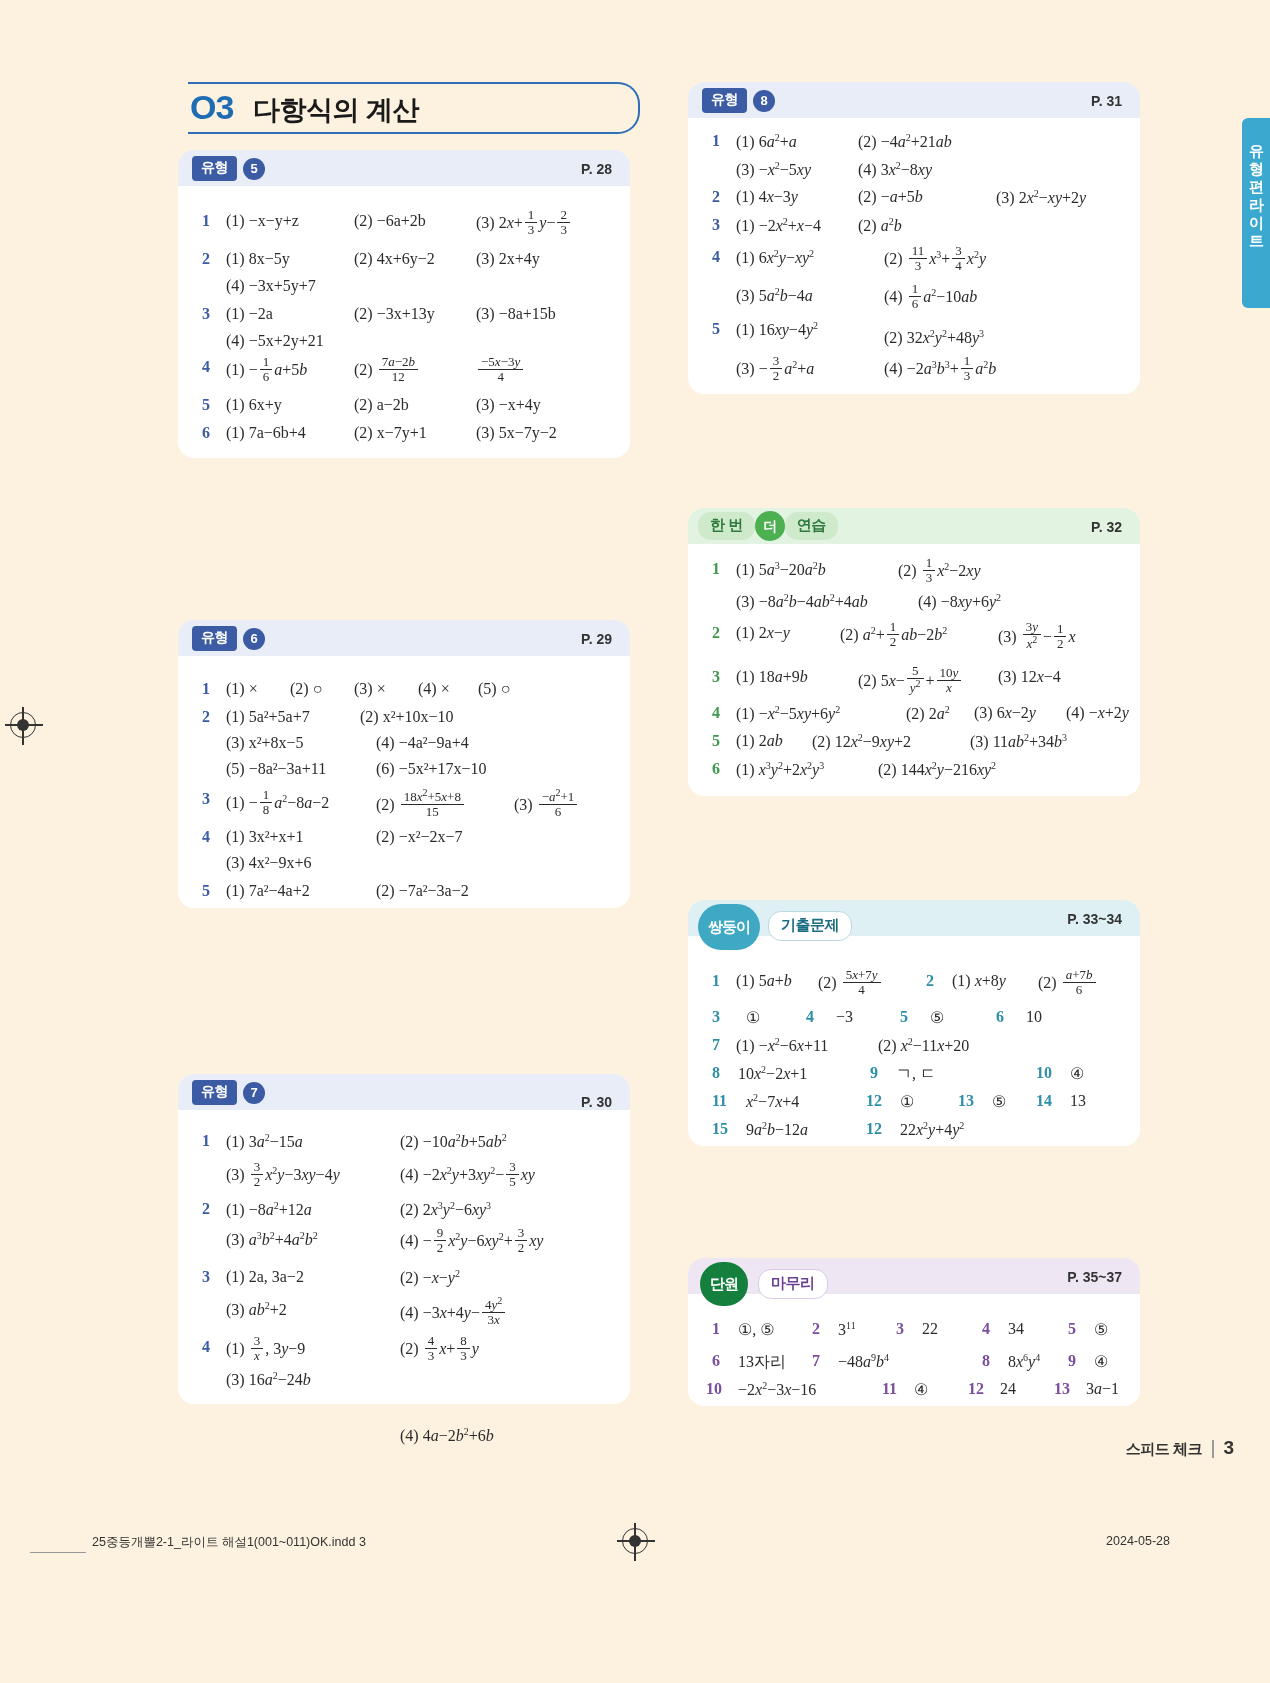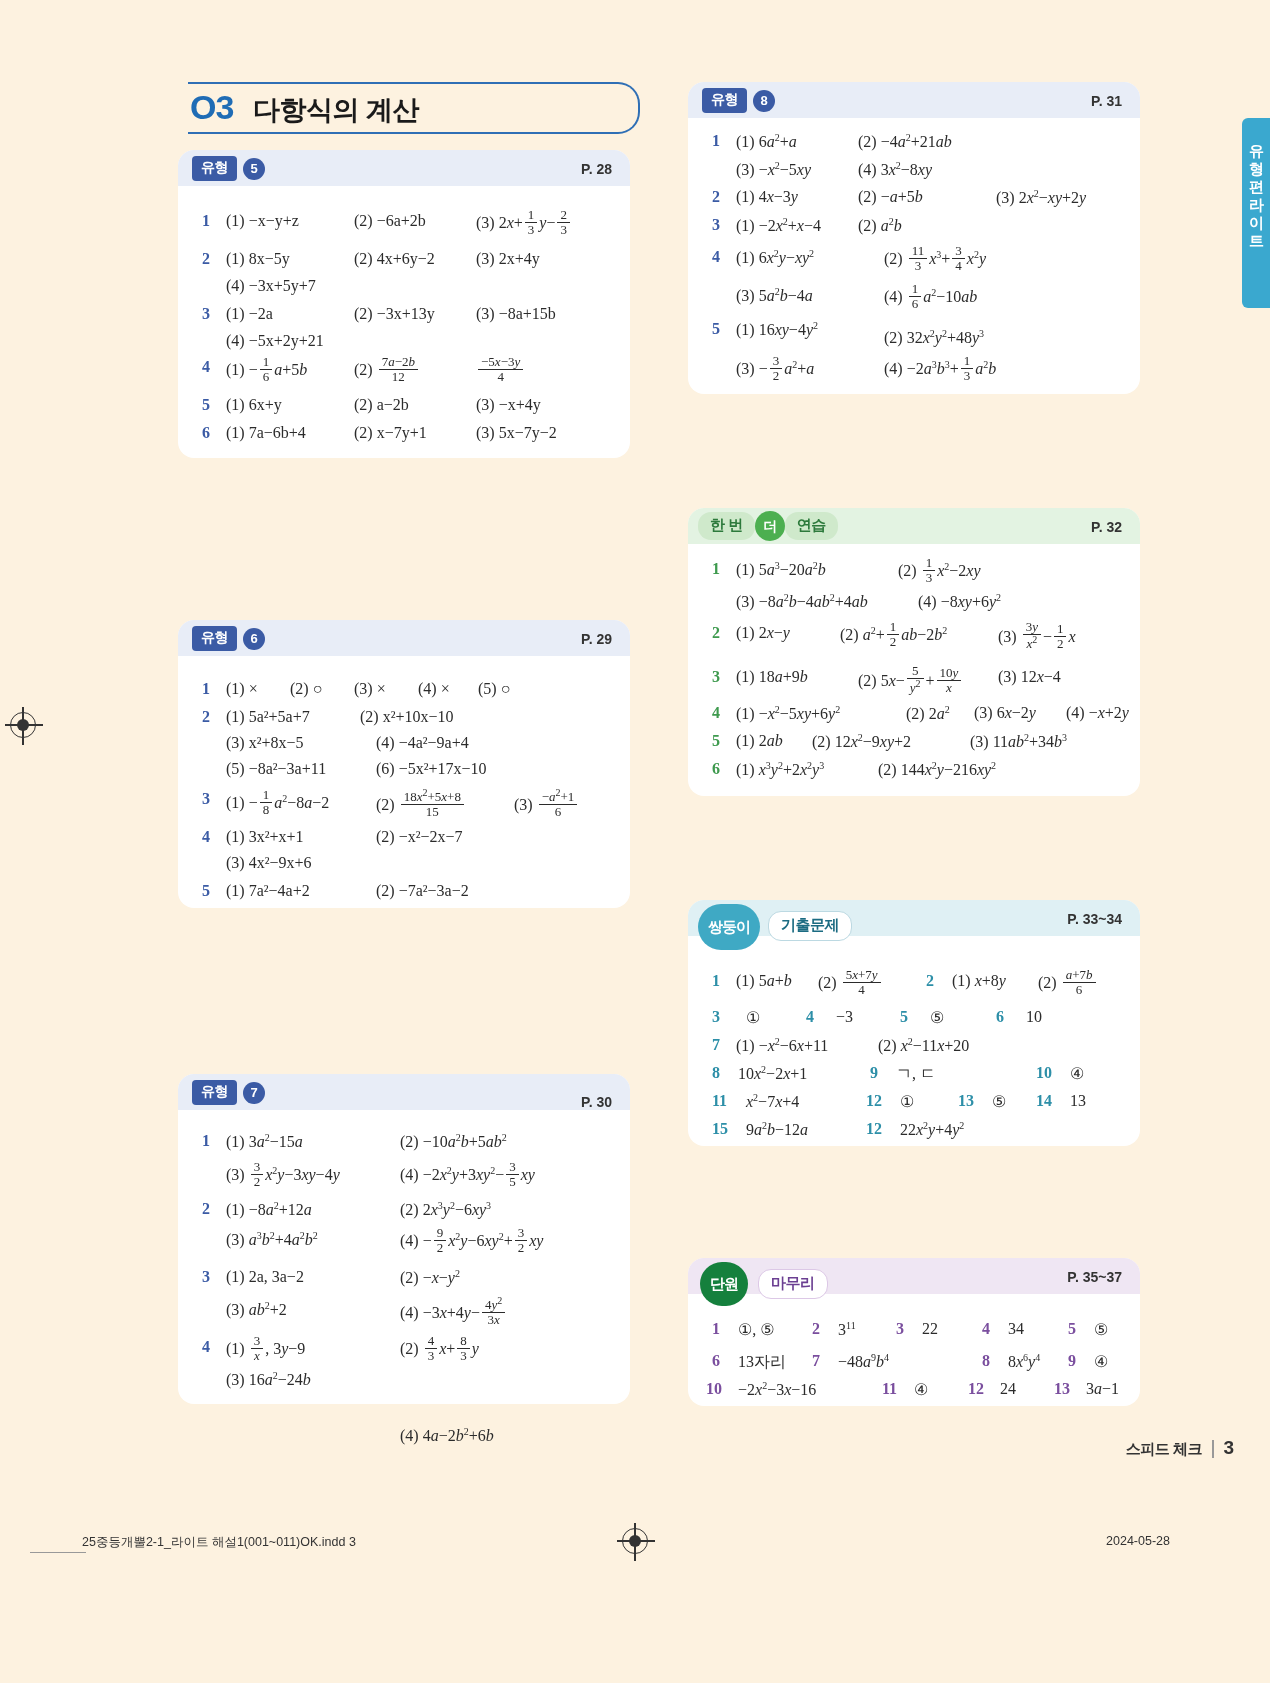--- a/index.html
+++ b/index.html
@@ -197,21 +197,21 @@
   .footer-pageno {
     position: absolute;
     right: 36px; top: 1437px;
     font-family: "Liberation Sans", sans-serif;
     font-size: 19px;
     font-weight: bold;
     color: #333;
   }
   .print-foot-left {
     position: absolute;
-    left: 82px; top: 1534px;
+    left: 92px; top: 1534px;
     font-family: "Liberation Sans", sans-serif;
     font-size: 12.5px;
     color: #333;
   }
   .print-foot-right {
     position: absolute;
     right: 100px; top: 1534px;
     font-family: "Liberation Sans", sans-serif;
     font-size: 12.5px;
     color: #333;

